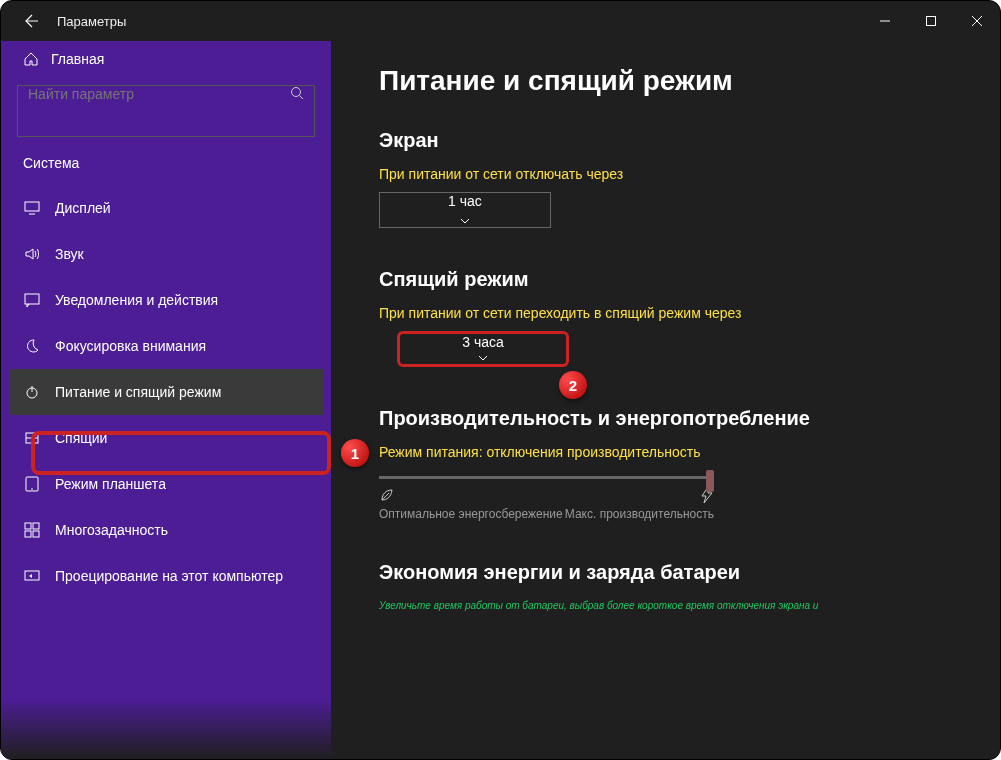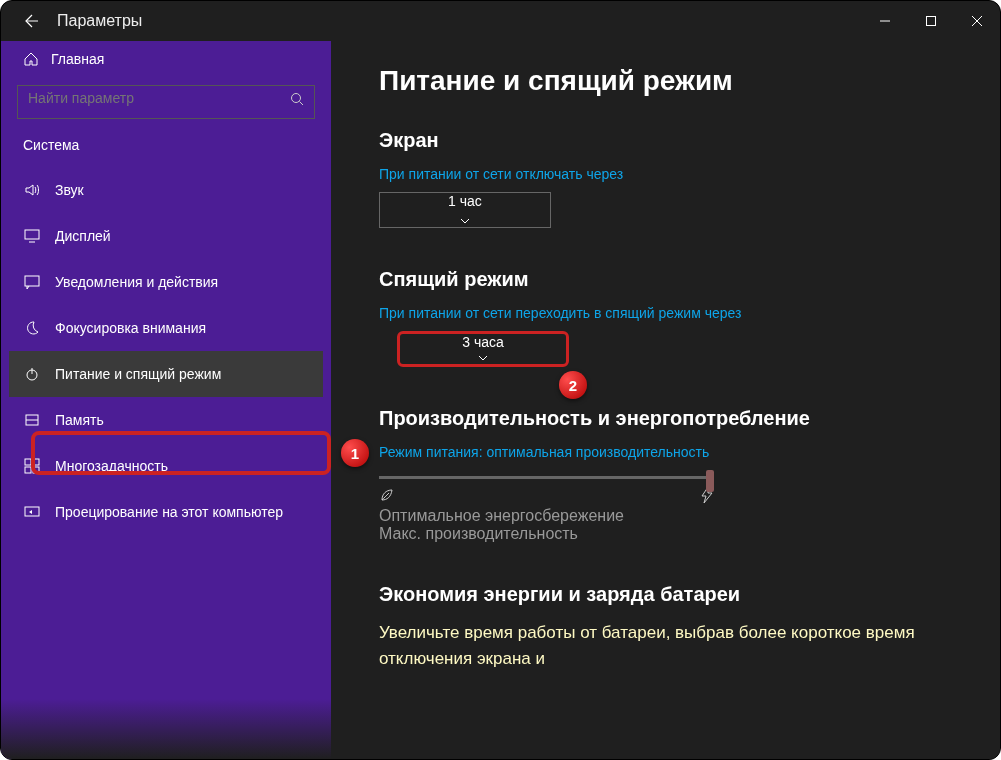--- a/index.html
+++ b/index.html
@@ -1,48 +1,48 @@
 <!DOCTYPE html>
 <html><head>
 <meta charset="utf-8">
 <style>
 * { margin:0; padding:0; box-sizing:border-box; font-family:"Segoe UI",Arial,sans-serif; }
 body { background:#fff; }
 .window { width:1001px; height:760px; background:#1f1f1f; color:#fff; position:relative; border-radius:12px; overflow:hidden; border:1px solid #000; }
 .titlebar { height:40px; display:flex; align-items:center; padding-left:14px; }
 .back { width:30px; height:30px; display:flex; align-items:center; justify-content:center; color:#fff; font-size:16px; }
-.title { margin-left:12px; font-size:16px; color:#eee; }
+.title { margin-left:12px; font-size:13px; color:#eee; }
 .winctrl { position:absolute; right:0; top:0; display:flex; }
 .winbtn { width:46px; height:40px; display:flex; align-items:center; justify-content:center; color:#fff; font-size:12px; }
 .layout { display:flex; height:calc(100% - 40px); }
 .sidebar { width:330px; background:#4c1d95; padding:0 8px; overflow:hidden; }
 .home { display:flex; align-items:center; gap:12px; padding:10px 14px; font-size:14px; margin-bottom:8px; }
-.search { display:flex; align-items:flex-end; border:1px solid #555; height:34px; margin:0 8px 18px; padding:12px 10px; }
+.search { display:flex; align-items:flex-start; border:1px solid #555; height:52px; margin:0 8px 18px; padding:0 10px; }
 .search input { background:transparent; border:none; color:#aaa; flex:1; font-size:14px; outline:none; }
 .search .sicn { color:#ccc; font-size:14px; }
 .cathead { font-weight:400; font-size:14px; padding:0 14px 14px; }
 .nav { list-style:none; }
 .nav li { display:flex; align-items:center; gap:14px; padding:14px 14px; font-size:14px; cursor:pointer; position:relative; }
 .nav li.active { background:#3a3a3a; }
 .nav .icn { width:18px; height:18px; display:flex; align-items:center; justify-content:center; color:#fff; }
 .main { flex:1; padding:24px 48px 0 48px; overflow:hidden; }
 h1 { font-size:28px; font-weight:600; margin-bottom:32px; }
 h2 { font-size:20px; font-weight:600; margin-bottom:14px; }
-.lbl { font-size:14px; color:#0ea5e9; margin-bottom:10px; }
+.lbl { font-size:14px; color:#fde047; margin-bottom:10px; }
 .select { width:172px; height:36px; border:1px solid #666; display:flex; align-items:center; justify-content:space-between; padding:0 24px; font-size:14px;flex-direction:column; }
 .select.hl { border:3px solid #c22; border-radius:6px; position:relative;margin-left:18px; }
 .section { margin-bottom:40px; }
 .slider-track { width:335px; height:3px; background:#666; position:relative; margin:16px 0 8px; }
 .slider-thumb { position:absolute; right:0; top:-6px; width:8px; height:22px; background:#8a5a5a; border-radius:2px; }
 .slider-ends { display:flex; justify-content:space-between; width:335px; font-size:14px; color:#ccc; }
-.slider-labels { display:flex; justify-content:space-between; width:335px; font-size:16px; color:#999; margin-top:4px;flex-direction:column; }
+.slider-labels { display:flex; justify-content:space-between; width:335px; font-size:12px; color:#999; margin-top:4px; }
 .callout-ring { position:absolute; border:4px solid #c22; border-radius:8px; pointer-events:none; }
 .callout-num { position:absolute; width:28px; height:28px; border-radius:50%; background:radial-gradient(circle at 30% 30%,#ff4d4d,#b00000); color:#fff; display:flex; align-items:center; justify-content:center; font-weight:700; font-size:15px; box-shadow:0 2px 4px rgba(0,0,0,.5); pointer-events:none; }
 svg { display:block; }
-.batterytext { font-size:17px; color:#fef9c3; line-height:1.5; }
+.batterytext { font-size:10px; color:#22c55e; line-height:1.5;font-style:italic; }
 .fade { position:absolute; left:0; right:0; bottom:0; height:60px; background:linear-gradient(transparent,#1f1f1f); pointer-events:none; }
 </style>
 </head>
 <body>
 
 <div class="window">
 
   <div class="titlebar">
     <div class="back">
       <svg width="16" height="16" viewBox="0 0 16 16">
@@ -88,38 +88,38 @@
               <circle cx="6" cy="6" r="4.5" stroke="#ccc" fill="none"></circle>
               <line x1="9.5" y1="9.5" x2="13" y2="13" stroke="#ccc"></line>
             </svg>
           </span>
       </div>
       <div class="cathead">Система</div>
       <ul class="nav" id="navlist">
           <li>
             <span class="icn">
               <svg width="16" height="16" viewBox="0 0 16 16">
+                <rect x="1" y="2" width="14" height="9" stroke="#fff" fill="none"></rect>
+                <line x1="5" y1="14" x2="11" y2="14" stroke="#fff"></line>
+              </svg>
+            </span>
+            <span>Дисплей</span>
+          </li>
+          <li>
+            <span class="icn">
+              <svg width="16" height="16" viewBox="0 0 16 16">
                 <path d="M2 6v4h3l4 3V3L5 6z" stroke="#fff" fill="none"></path>
                 <path d="M11 5c1 1 1 5 0 6M13 3c2 2 2 8 0 10" stroke="#fff" fill="none"></path>
               </svg>
             </span>
             <span>Звук</span>
           </li>
           <li>
             <span class="icn">
               <svg width="16" height="16" viewBox="0 0 16 16">
-                <rect x="1" y="2" width="14" height="9" stroke="#fff" fill="none"></rect>
-                <line x1="5" y1="14" x2="11" y2="14" stroke="#fff"></line>
-              </svg>
-            </span>
-            <span>Дисплей</span>
-          </li>
-          <li>
-            <span class="icn">
-              <svg width="16" height="16" viewBox="0 0 16 16">
                 <rect x="1" y="2" width="14" height="10" stroke="#fff" fill="none"></rect>
                 <path d="M5 12l-2 3v-3" stroke="#fff" fill="none"></path>
               </svg>
             </span>
             <span>Уведомления и действия</span>
           </li>
           <li>
             <span class="icn">
               <svg width="16" height="16" viewBox="0 0 16 16">
                 <path d="M10 2a6 6 0 1 0 4 10 7 7 0 0 1-4-10z" stroke="#fff" fill="none"></path>
@@ -136,21 +136,30 @@
             </span>
             <span>Питание и спящий режим</span>
           </li>
           <li>
             <span class="icn">
               <svg width="16" height="16" viewBox="0 0 16 16">
                 <rect x="2" y="3" width="12" height="10" stroke="#fff" fill="none"></rect>
                 <line x1="2" y1="8" x2="14" y2="8" stroke="#fff"></line>
               </svg>
             </span>
-            <span>Память</span>
+            <span>Спящий</span>
+          </li>
+          <li>
+            <span class="icn">
+              <svg width="16" height="16" viewBox="0 0 16 16">
+                <rect x="2" y="1" width="12" height="14" rx="1" stroke="#fff" fill="none"></rect>
+                <circle cx="8" cy="13" r="0.8" fill="#fff"></circle>
+              </svg>
+            </span>
+            <span>Режим планшета</span>
           </li>
           <li>
             <span class="icn">
               <svg width="16" height="16" viewBox="0 0 16 16">
                 <rect x="1" y="1" width="6" height="6" stroke="#fff" fill="none"></rect>
                 <rect x="9" y="1" width="6" height="6" stroke="#fff" fill="none"></rect>
                 <rect x="1" y="9" width="6" height="6" stroke="#fff" fill="none"></rect>
                 <rect x="9" y="9" width="6" height="6" stroke="#fff" fill="none"></rect>
               </svg>
             </span>
@@ -192,21 +201,21 @@
           <span>
               <svg width="12" height="12" viewBox="0 0 12 12">
                 <path d="M2 4l4 4 4-4" stroke="#fff" fill="none"></path>
               </svg>
             </span>
         </div>
       </div>
 
       <div class="section">
         <h2>Производительность и энергопотребление</h2>
-        <div class="lbl">Режим питания: оптимальная производительность</div>
+        <div class="lbl">Режим питания: отключения производительность</div>
         <div class="slider-track">
           <div class="slider-thumb"></div>
         </div>
         <div class="slider-ends">
           <span>
               <svg width="16" height="16" viewBox="0 0 16 16">
                 <path d="M3 13c0-6 4-10 10-10-1 7-5 10-10 10z M3 13c2-2 4-4 7-7" stroke="#ccc" fill="none"></path>
               </svg>
             </span>
           <span>

